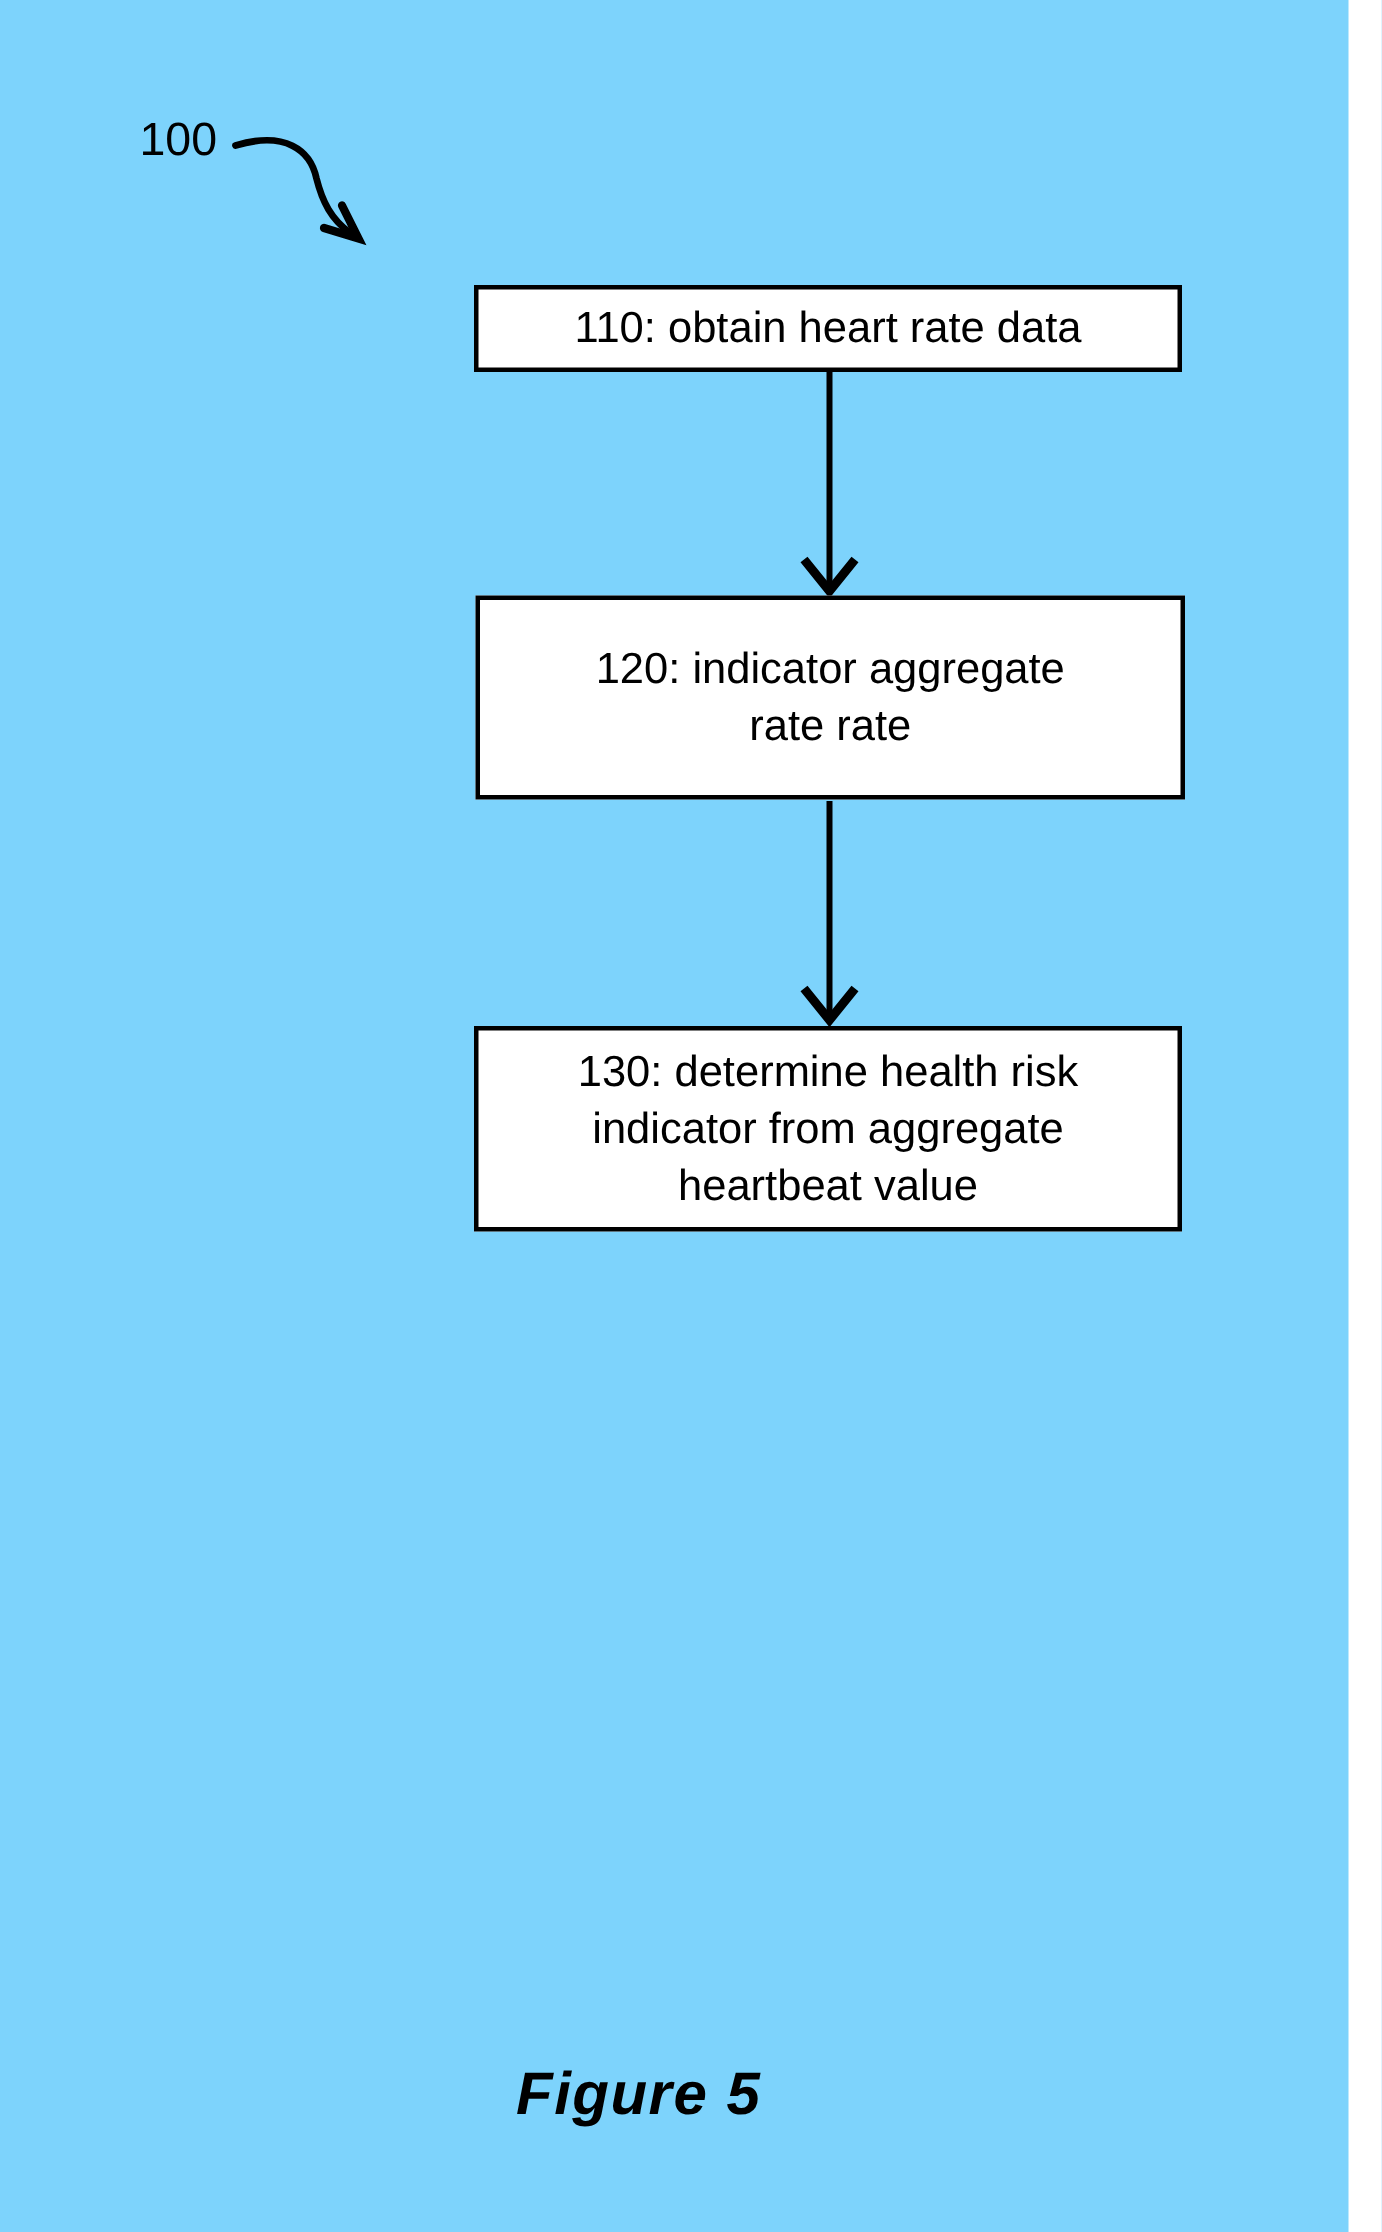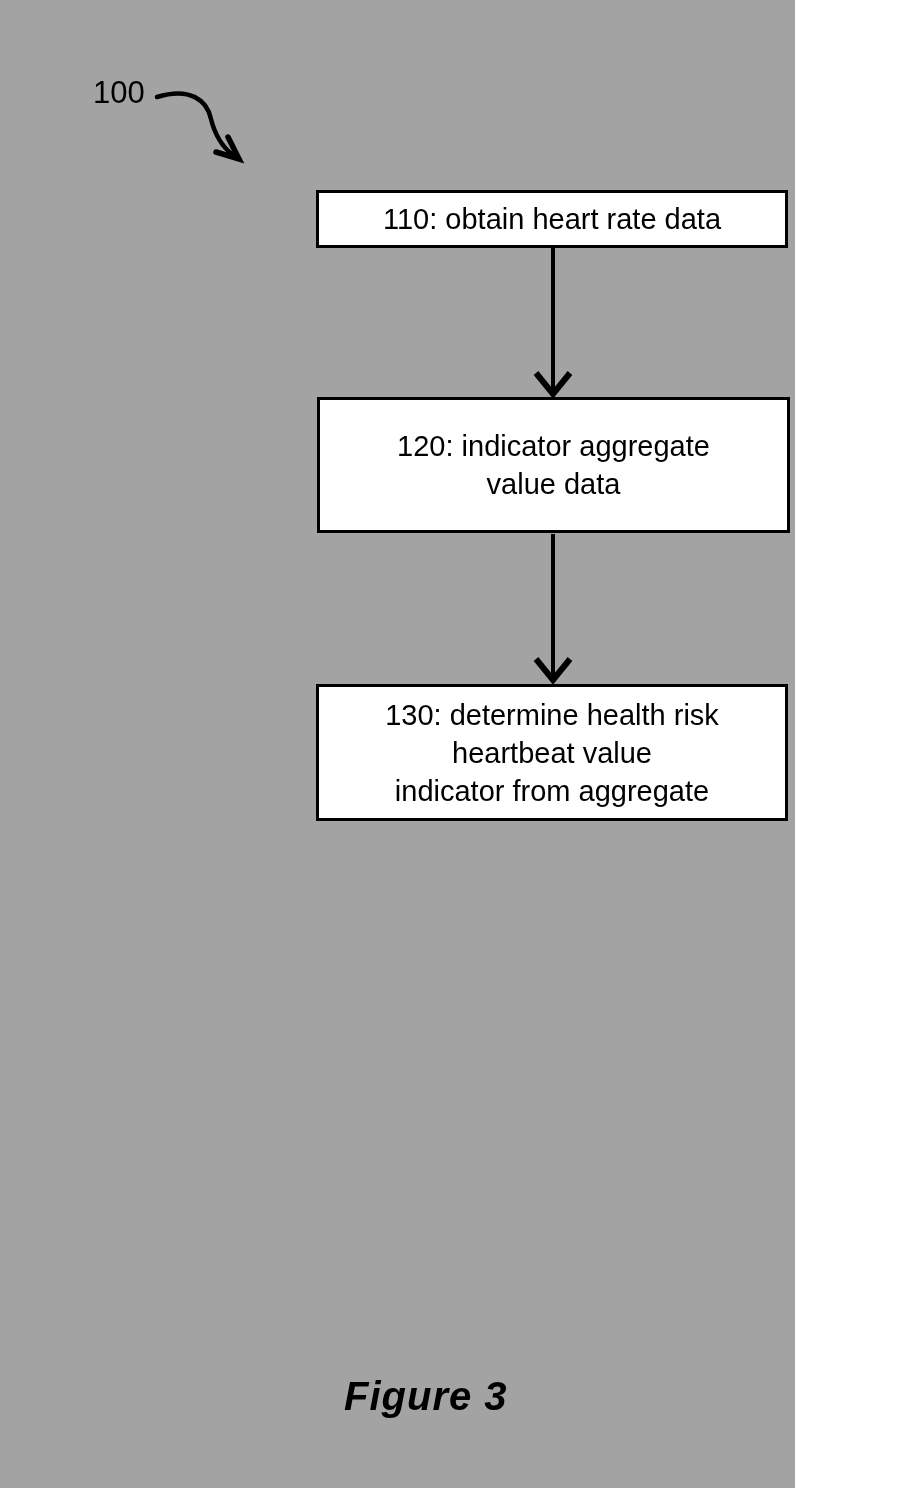--- a/index.html
+++ b/index.html
@@ -2,23 +2,23 @@
 <html><head>
 <meta charset="utf-8">
 <style>
   html, body {
     margin: 0;
     padding: 0;
     background: #ffffff;
   }
   #page {
     position: relative;
-    width: 795px;
+    width: 899px;
     height: 1488px;
-    background: #a3a3a3;
+    background: #7dd3fc;
     font-family: "Liberation Sans", sans-serif;
     color: #000000;
     overflow: hidden;
   }
   #connector-layer {
     position: absolute;
     left: 0;
     top: 0;
     width: 921px;
     height: 1488px;
@@ -88,24 +88,24 @@
   </svg>
 
   <div class="ref-label">100</div>
 
   <div class="node node-110">
     <span class="line">110: obtain heart rate data</span>
   </div>
 
   <div class="node node-120">
     <span class="line">120: indicator aggregate</span>
-    <span class="line">value data</span>
+    <span class="line">rate rate</span>
   </div>
 
   <div class="node node-130">
     <span class="line">130: determine health risk</span>
+    <span class="line">indicator from aggregate</span>
     <span class="line">heartbeat value</span>
-    <span class="line">indicator from aggregate</span>
   </div>
 
-  <div class="caption">Figure 3</div>
+  <div class="caption">Figure 5</div>
 
 </div>
 
 </body></html>

